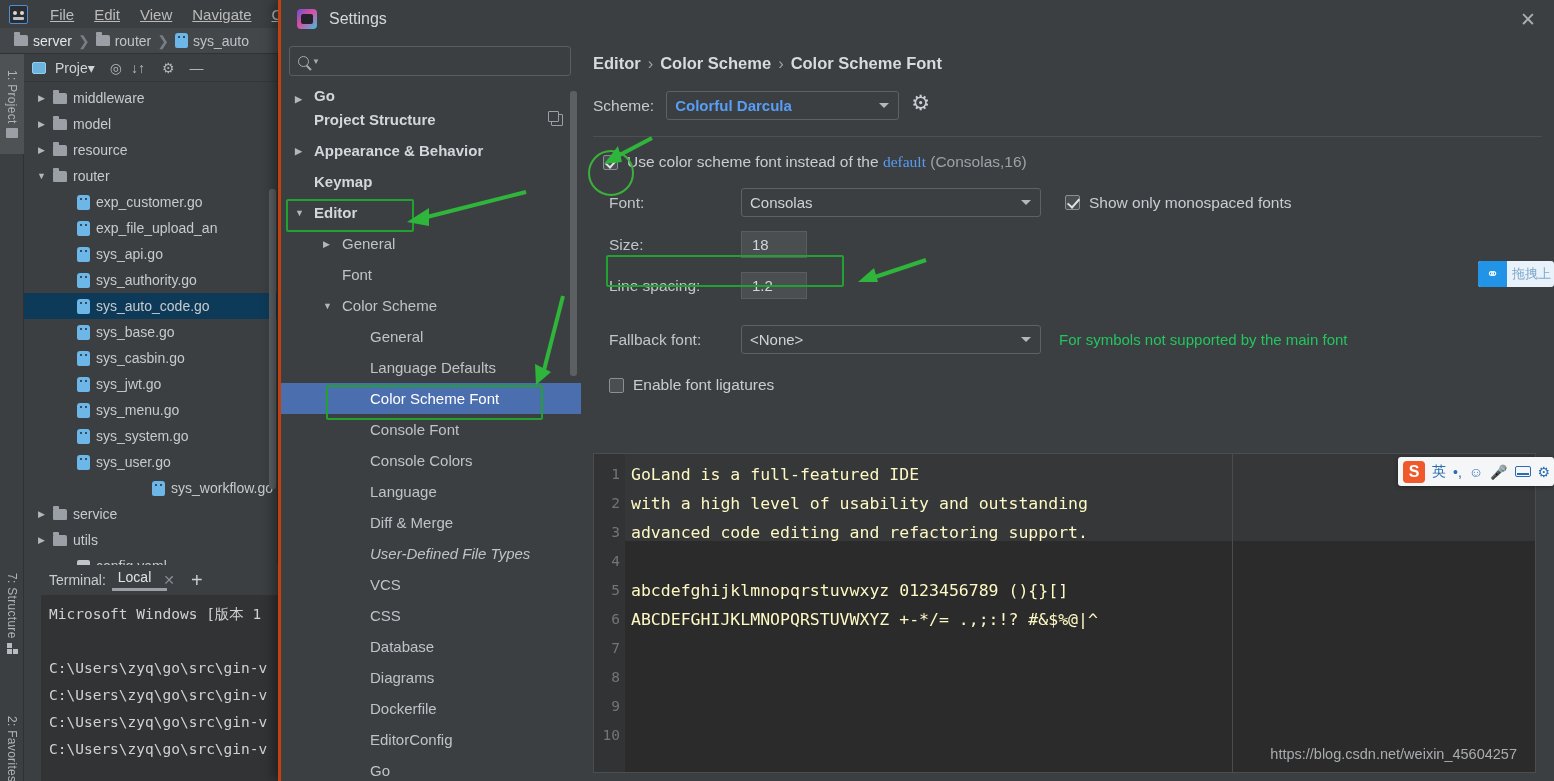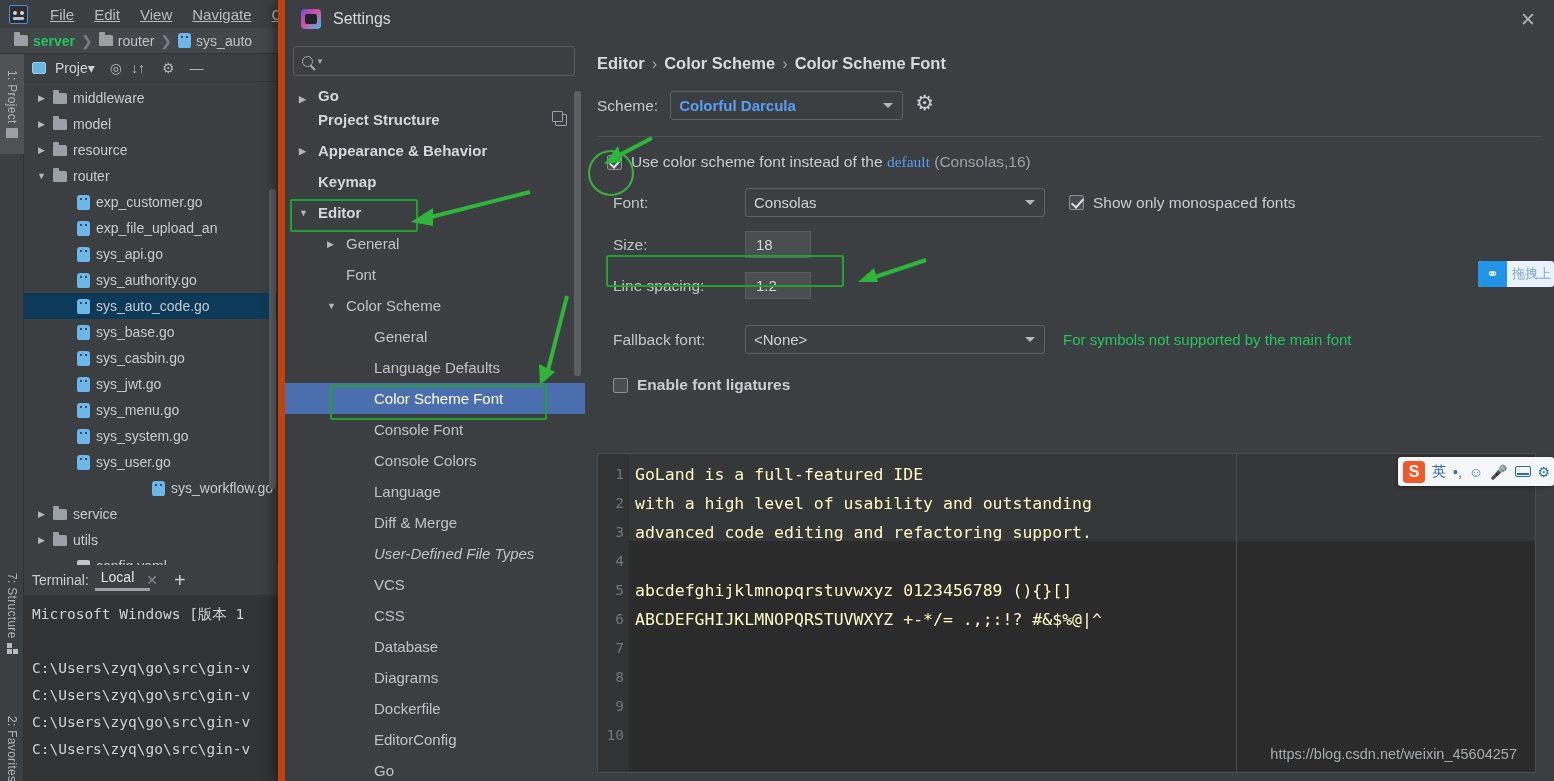--- a/index.html
+++ b/index.html
@@ -36,21 +36,21 @@
     white-space: nowrap;
   }
   .menu-item .ul { text-decoration: underline; }
 
   .ide-breadcrumb {
     position: absolute; left: 0; top: 28px; width: 1554px; height: 26px;
     background: #43474a; display: flex; align-items: center;
     border-bottom: 1px solid #2f3234;
   }
   .crumb { display: flex; align-items: center; gap: 5px; padding: 0 2px; color: #c0c3c7; font-size: 14px; }
-  .crumb.bold { font-weight: bold; color: #22c55e; }
+  .crumb.bold { font-weight: normal; color: #e5e5e5; }
   .sep { color: #7a7f85; font-size: 14px; margin: 0 4px; }
   .folder-ico {
     width: 14px; height: 11px; background: #9aa0a6; border-radius: 1px 2px 1px 1px;
     position: relative; flex: none;
   }
   .folder-ico::before {
     content: ""; position: absolute; left: 0; top: -3px; width: 6px; height: 3px;
     background: #9aa0a6; border-radius: 1px 1px 0 0;
   }
   .go-file-ico {
@@ -117,21 +117,21 @@
   .yaml-ico::after {
     content: ""; position: absolute; left: 1px; bottom: 1px; width: 11px; height: 4px; background: #c2352d;
   }
   .tree-scrollbar {
     position: absolute; right: 1px; top: 135px; width: 7px; height: 300px;
     background: #5c6063; border-radius: 3px;
   }
 
   
   .term-panel {
-    position: absolute; left: 24px; top: 565px; width: 254px; height: 216px;
+    position: absolute; left: 41px; top: 565px; width: 254px; height: 216px;
     background: #3c3f41;
   }
   .term-head { height: 30px; display: flex; align-items: center; gap: 10px; padding: 0 8px; }
   .term-head .t1 { color: #c9ccd0; font-size: 14px; }
   .term-tab {
     color: #dfe2e5; font-size: 14px; position: relative; padding: 0 2px 6px 2px;
   }
   .term-tab::after {
     content: ""; position: absolute; left: -4px; right: -14px; bottom: 0; height: 3px; background: #9aa0a6;
   }
@@ -145,21 +145,21 @@
 
   
   .editor-backdrop {
     position: absolute; left: 278px; top: 54px; right: 0; bottom: 0; background: #3c3f41;
   }
   .editor-hline { position: absolute; left: 1100px; top: 144px; right: 0; height: 1px; background: #53575a; }
 
   
   .dlg {
     position: absolute; left: 278px; top: 0; width: 1276px; height: 781px;
-    background: #3c3f41; border-left: 7px solid #c2410c;
+    background: #3c3f41; border-left: 3px solid #c2410c;
     box-shadow: -3px 0 12px rgba(0,0,0,.45);
   }
   .dlg-title-bar { height: 38px; display: flex; align-items: center; padding: 0 8px; }
   .dlg-ico {
     width: 20px; height: 20px; border-radius: 4px; flex: none; margin: 0 12px 0 8px;
     background: linear-gradient(135deg,#6a4fd6 0%, #d94fa0 45%, #39c2e0 100%);
     position: relative;
   }
   .dlg-ico::after {
     content: ""; position: absolute; left: 4px; top: 5px; width: 12px; height: 10px;
@@ -665,21 +665,21 @@
 
       <div class="field-row" style="margin-top:26px;">
         <span class="field-lbl">Fallback font:</span>
         <div class="combo font">
           <span>&lt;None&gt;</span>
           <span class="caret"></span>
         </div>
         <span class="hint">For symbols not supported by the main font</span>
       </div>
 
-      <div class="chk-row" style="padding-left:28px; margin-top:22px;font-weight:bold;">
+      <div class="chk-row" style="padding-left:28px; margin-top:22px;">
         <span class="checkbox"></span>
         <span class="chk-label">Enable font ligatures</span>
       </div>
 
       <div class="preview">
         <div class="pv-gutter"></div>
         <div class="pv-shade" style="top:0; height:87px;"></div>
         <div class="pv-strip"></div>
         <div class="pv-lines" id="pv-lines">
             <div class="pv-line">

